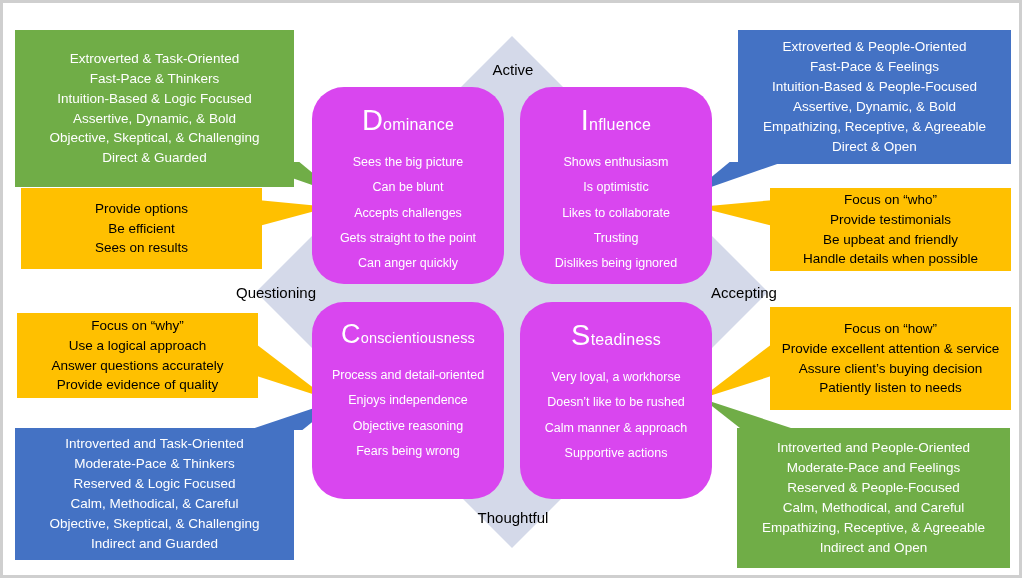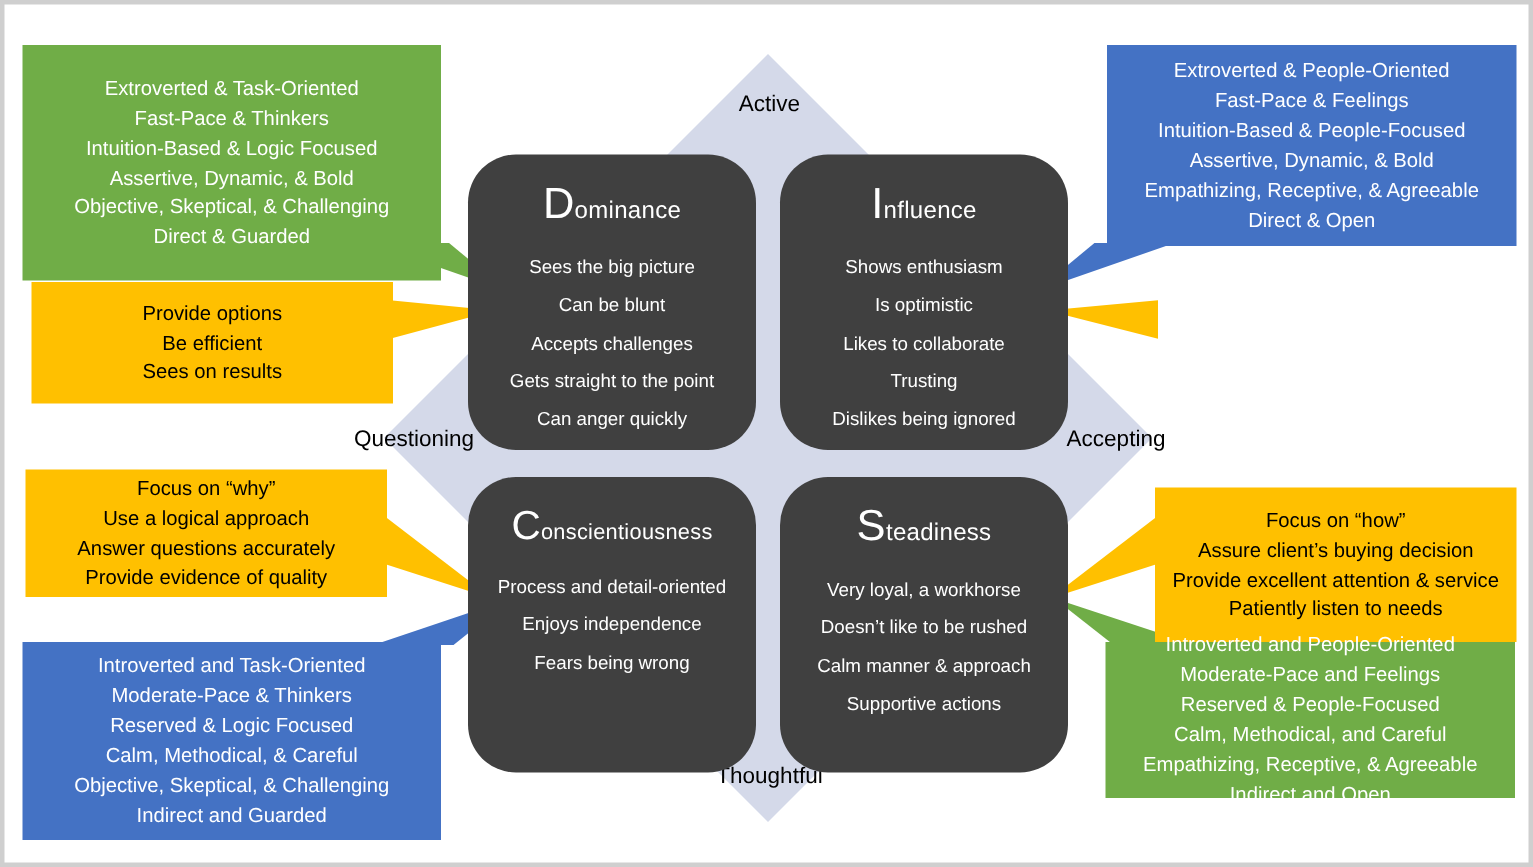--- a/index.html
+++ b/index.html
@@ -19,23 +19,23 @@
     position:absolute; z-index:2; color:#000; font-size:15px;
     text-align:center; width:120px;
   }
   .axis-top    { left:450px; top:58px;  }
   .axis-left   { left:213px; top:281px; }
   .axis-right  { left:681px; top:281px; }
   .axis-bottom { left:450px; top:506px; }
 
   
   .card {
-    position:absolute; width:192px; height:197px; background:#404040;
+    position:absolute; width:192px; height:197px; background:#d946ef;
     border-radius:32px; color:#ffffff; text-align:center;
-    padding:17px 10px 8px 10px; z-index:2;margin-top:16px;
+    padding:17px 10px 8px 10px; z-index:2;
   }
   .card-dominance         { left:309px; top:84px;  }
   .card-influence         { left:517px; top:84px;  }
   .card-conscientiousness { left:309px; top:299px; }
   .card-steadiness        { left:517px; top:299px; }
   .card-title { font-size:16px; margin-bottom:17px; letter-spacing:.2px; }
   .card-title .big { font-size:29px; }
   .card-title.long { font-size:14.5px; }
   .card-title.long .big { font-size:27px; }
   .trait { font-size:12.5px; line-height:1.3; margin-bottom:9px; }
@@ -48,23 +48,23 @@
   }
   .green  { background:#70ad47; color:#ffffff; }
   .blue   { background:#4472c4; color:#ffffff; }
   .yellow { background:#ffc000; color:#000000; }
 
   .co-top-left     { left:12px;  top:27px;  width:279px; height:157px; }
   .co-top-right    { left:735px; top:27px;  width:273px; height:134px; }
   .co-mid-left     { left:18px;  top:185px; width:241px; height:81px;  }
   .co-mid-right    { left:767px; top:185px; width:241px; height:83px;  }
   .co-lower-left   { left:14px;  top:310px; width:241px; height:85px;  }
-  .co-lower-right  { left:767px; top:322px; width:241px; height:103px; }
+  .co-lower-right  { left:767px; top:304px; width:241px; height:103px; }
   .co-bottom-left  { left:12px;  top:425px; width:279px; height:132px; }
-  .co-bottom-right { left:734px; top:425px; width:273px; height:104px; }
+  .co-bottom-right { left:734px; top:425px; width:273px; height:140px; }
 
   
   .ptr { position:absolute; z-index:1; }
   .ptr-tl { left:243px; top:159px; width:92px; height:32px; background:#70ad47; clip-path:polygon(0 0, 58% 0, 100% 100%); }
   .ptr-tr { left:688px; top:159px; width:92px; height:32px; background:#4472c4; clip-path:polygon(42% 0, 100% 0, 0 100%); }
   .ptr-ml { left:257px; top:190px; width:70px; height:40px; background:#ffc000; clip-path:polygon(0 18%, 0 82%, 100% 35%); }
   .ptr-mr { left:695px; top:190px; width:74px; height:40px; background:#ffc000; clip-path:polygon(100% 18%, 100% 82%, 0 35%); }
   .ptr-ll { left:253px; top:338px; width:72px; height:58px; background:#ffc000; clip-path:polygon(0 5%, 0 60%, 100% 100%); }
   .ptr-lr { left:697px; top:338px; width:72px; height:58px; background:#ffc000; clip-path:polygon(100% 5%, 100% 60%, 0 100%); }
   .ptr-bl { left:246px; top:396px; width:92px; height:31px; background:#4472c4; clip-path:polygon(0 100%, 58% 100%, 100% 0); }
@@ -106,20 +106,21 @@
     <div class="trait">Is optimistic</div>
     <div class="trait">Likes to collaborate</div>
     <div class="trait">Trusting</div>
     <div class="trait">Dislikes being ignored</div>
   </div>
 
   <div class="card card-conscientiousness">
     <div class="card-title long"><span class="big">C</span><span>onscientiousness</span></div>
     <div class="trait">Process and detail-oriented</div>
     <div class="trait">Enjoys independence</div>
+    <div class="trait">Objective reasoning</div>
     <div class="trait">Fears being wrong</div>
   </div>
 
   <div class="card card-steadiness">
     <div class="card-title"><span class="big">S</span><span>teadiness</span></div>
     <div class="trait">Very loyal, a workhorse</div>
     <div class="trait">Doesn’t like to be rushed</div>
     <div class="trait">Calm manner &amp; approach</div>
     <div class="trait">Supportive actions</div>
   </div>
@@ -141,32 +142,38 @@
     <div>Empathizing, Receptive, &amp; Agreeable</div>
     <div>Direct &amp; Open</div>
   </div>
 
   <div class="callout yellow co-mid-left">
     <div>Provide options</div>
     <div>Be efficient</div>
     <div>Sees on results</div>
   </div>
 
+  <div class="callout yellow co-mid-right">
+    <div>Focus on “who”</div>
+    <div>Provide testimonials</div>
+    <div>Be upbeat and friendly</div>
+    <div>Handle details when possible</div>
+  </div>
 
   <div class="callout yellow co-lower-left">
     <div>Focus on “why”</div>
     <div>Use a logical approach</div>
     <div>Answer questions accurately</div>
     <div>Provide evidence of quality</div>
   </div>
 
   <div class="callout yellow co-lower-right">
     <div>Focus on “how”</div>
+    <div>Provide excellent attention &amp; service</div>
     <div>Assure client’s buying decision</div>
-    <div>Provide excellent attention &amp; service</div>
     <div>Patiently listen to needs</div>
   </div>
 
   <div class="callout blue co-bottom-left">
     <div>Introverted and Task-Oriented</div>
     <div>Moderate-Pace &amp; Thinkers</div>
     <div>Reserved &amp; Logic Focused</div>
     <div>Calm, Methodical, &amp; Careful</div>
     <div>Objective, Skeptical, &amp; Challenging</div>
     <div>Indirect and Guarded</div>

